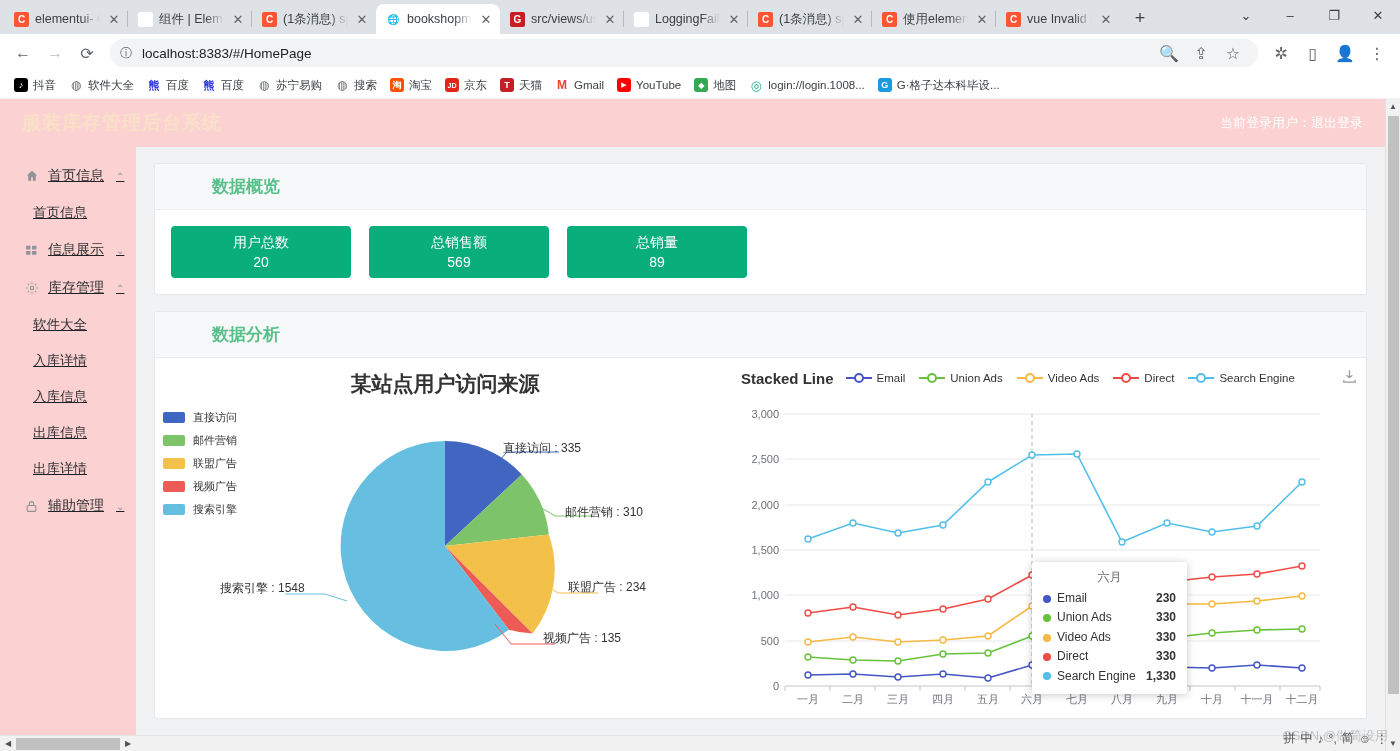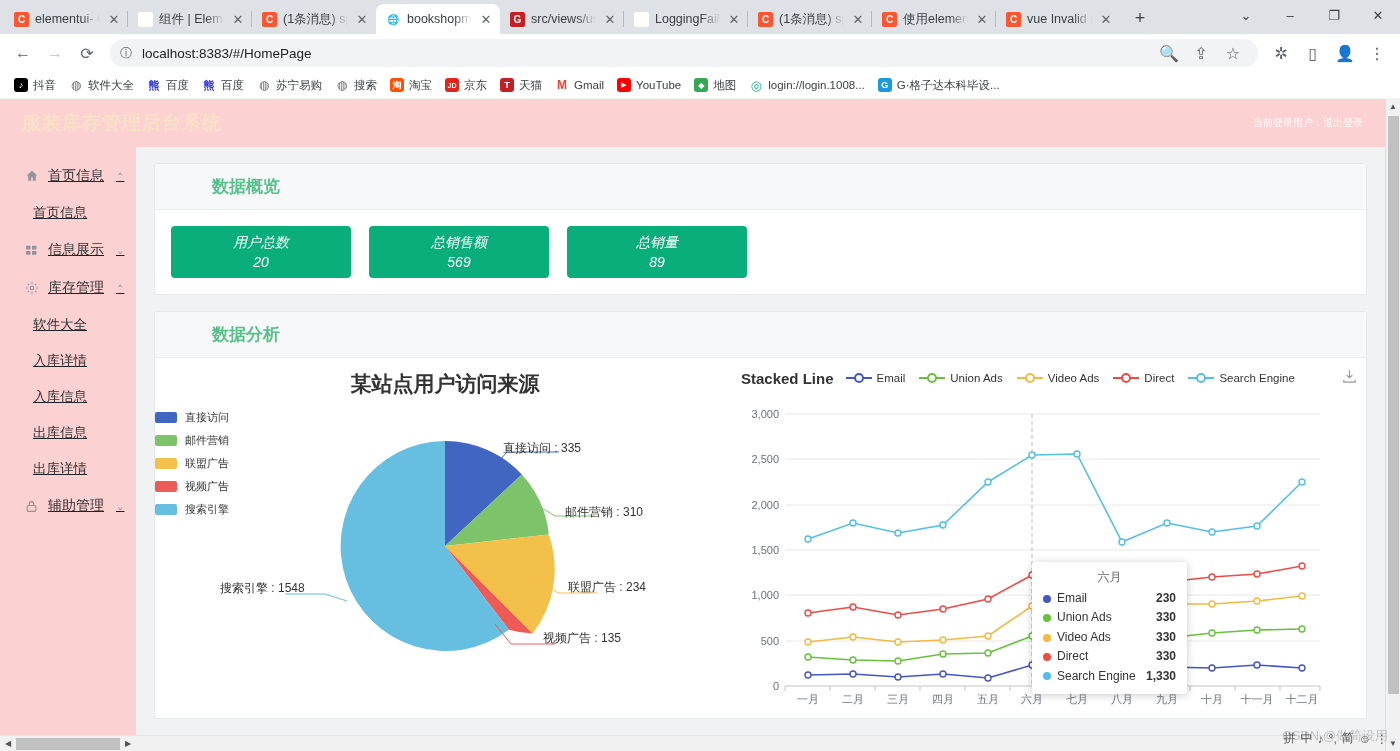--- a/index.html
+++ b/index.html
@@ -68,55 +68,55 @@
 
   
   .viewport { flex:1; display:flex; position:relative; background:#fff; overflow:hidden; }
   .page { flex:1; display:flex; flex-direction:column; overflow:hidden; position:relative; }
 
   .appheader {
     height:48px; background:#fbd1d1; display:flex; align-items:center;
     padding: 0 22px; justify-content:space-between; flex:none;
   }
   .applogo { font-size:19px; font-weight:bold; color:#fae0c8; letter-spacing:1px; }
-  .appuser { font-size:10px; color:#fff; }
+  .appuser { font-size:13px; color:#fff; }
 
   .body-row { flex:1; display:flex; overflow:hidden; }
 
   .sidebar { width:136px; background:#fbd1d1; flex:none; padding-top:10px; overflow:hidden;
              display:flex; flex-direction:column;text-decoration:underline; }
   .menu-group { }
   .menu-title { display:flex; align-items:center; gap:9px; padding:10px 0 10px 24px;
                 font-size:14px; color:#303133; }
   .menu-title .mi { width:15px; height:15px; flex:none; color:#909399;
                     display:flex; align-items:center; justify-content:center; }
   .menu-title .caret { margin-left:3px; font-size:10px; color:#909399; }
   .menu-sub { padding:9px 0 9px 0; text-align:center; font-size:13.5px; color:#303133;
               padding-right:16px; }
 
   .content { flex:1; background:#f1f2f3; overflow:hidden; padding:16px 18px; }
   .card { background:#fff; border:1px solid #e7e8ea; border-radius:3px; margin-bottom:16px; }
   .card-head { padding:11px 16px; background:#f7f8f9; border-bottom:1px solid #ebedf0; }
   .card-title { color:#5ac08b; font-size:17px; font-weight:bold;margin-left:41px; }
   .card-body { padding:16px; }
 
-  .stat-row { display:flex; gap:18px;font-style:italic; }
+  .stat-row { display:flex; gap:18px; }
   .stat {
     width:180px; height:52px; background:#0aae7b; border-radius:4px; color:#fff;
     display:flex; flex-direction:column; align-items:center; justify-content:center;
     font-size:14px; line-height:1.45;
   }
   .stat .sval { font-size:14px; }
 
   .charts { display:flex; }
   .chart-left { width:580px; position:relative; height:356px; }
   .chart-right { flex:1; position:relative; height:356px; }
 
   .pie-title { text-align:center; font-size:21px; font-weight:bold; color:#333; padding-top:8px; }
-  .pie-legend { position:absolute; left:0; top:48px; display:flex; flex-direction:column; gap:8px; }
+  .pie-legend { position:absolute; left:8px; top:48px; display:flex; flex-direction:column; gap:8px; }
   .pie-legend .li { display:flex; align-items:center; gap:8px; font-size:11px; color:#333; }
   .pie-legend .sw { width:22px; height:11px; border-radius:2px; flex:none; }
 
   .pielabel { position:absolute; font-size:12px; color:#333; white-space:nowrap; }
 
   .lc-head { display:flex; align-items:center; gap:8px; padding: 6px 0 0 6px; }
   .lc-title { font-size:15px; font-weight:bold; color:#333; margin-right:4px; }
   .lc-leg { display:flex; align-items:center; gap:5px; font-size:11.5px; color:#333; margin-right:6px;}
   .lc-dl { margin-left:auto; margin-right:8px; color:#999; }
 

